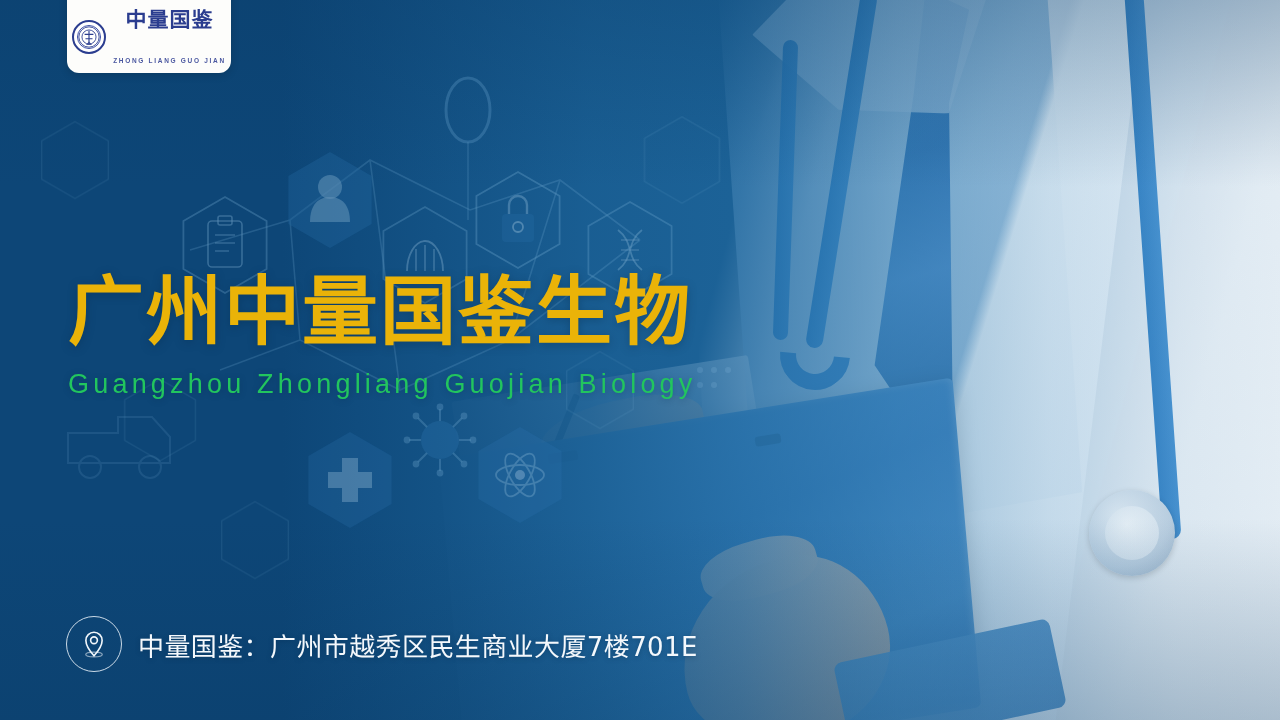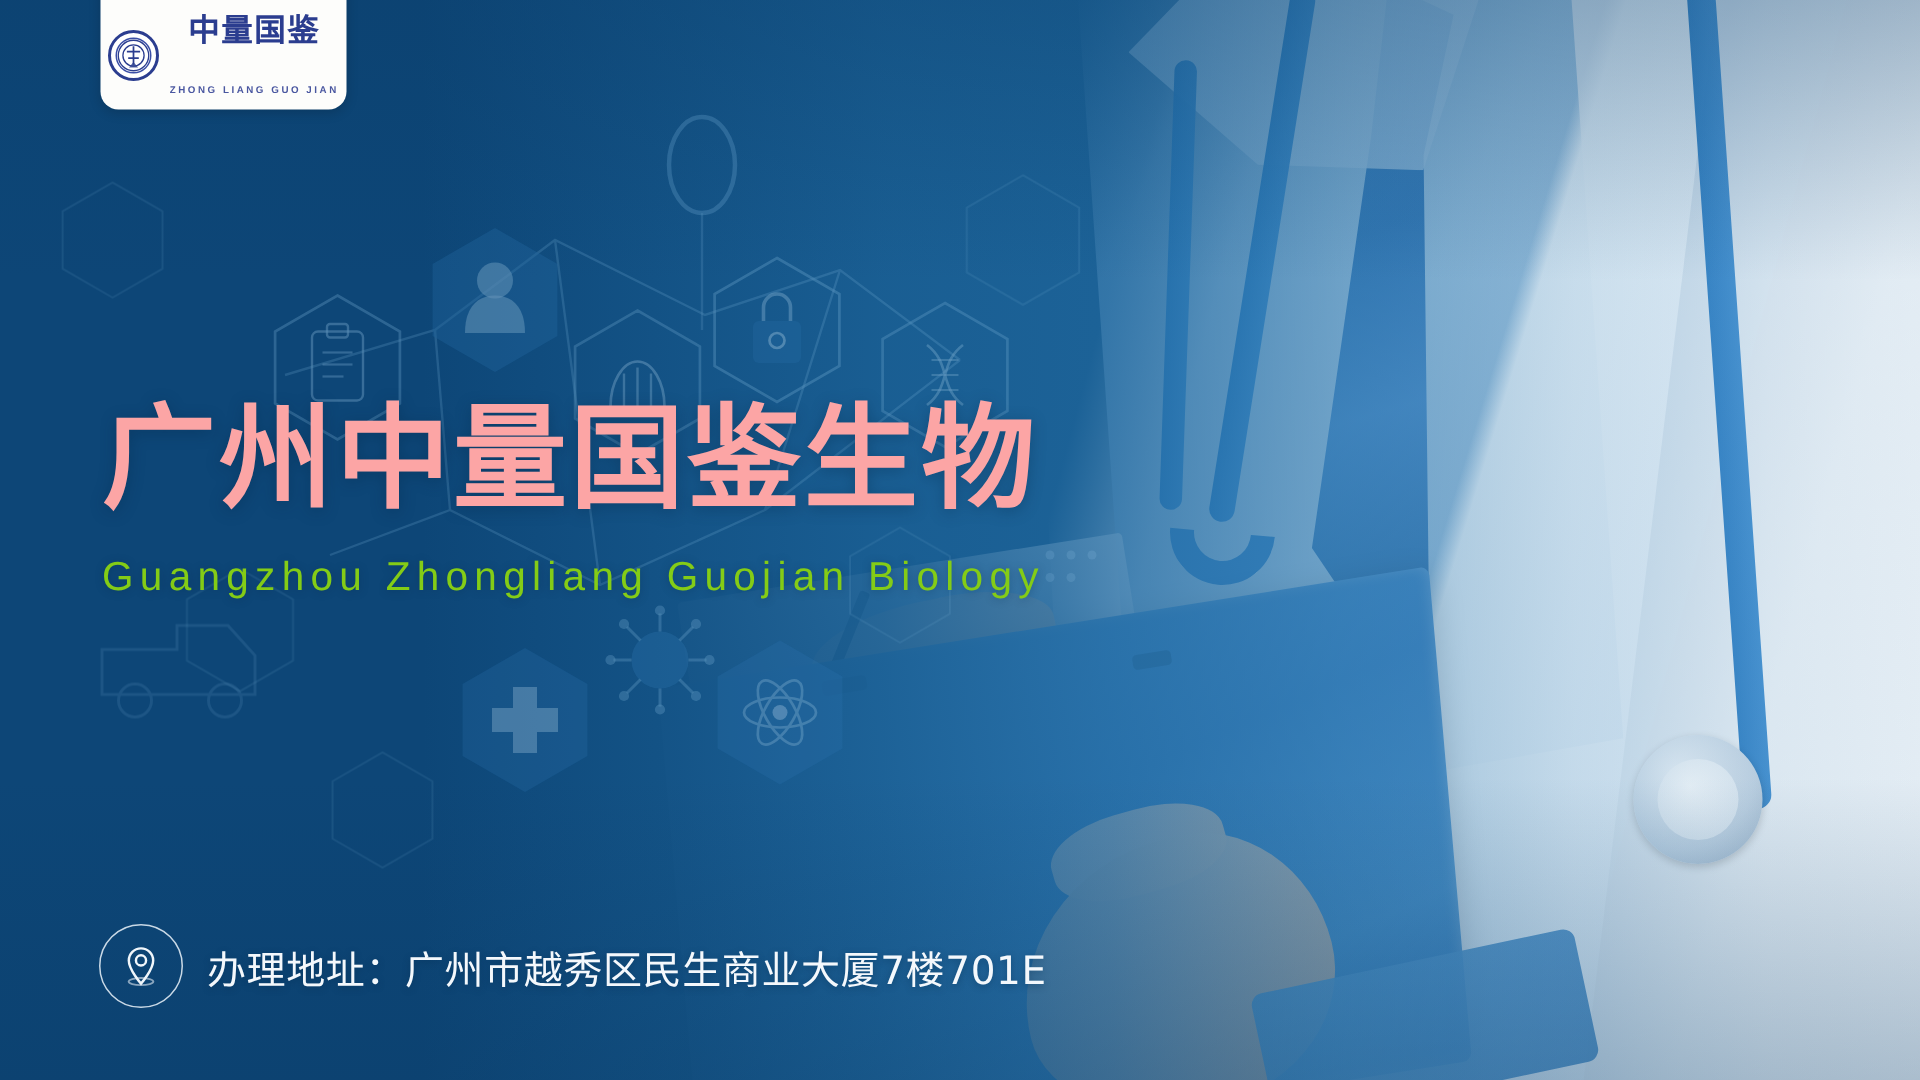--- a/index.html
+++ b/index.html
@@ -252,32 +252,32 @@
 
   
   .headline-block{
     position:absolute;
     left:68px; top:272px;
     width:760px;
   }
   .title-cn{
     font-size:76px;
     font-weight:700;
-    color:#fca5a5;
+    color:#eab308;
     letter-spacing:2px;
     line-height:1.06;
-    font-family:Liberation Mono, monospace;
+    font-family:Liberation Serif, serif;
     text-shadow:0 2px 10px rgba(5,40,72,.35);
     white-space:nowrap;
   }
   .title-en{
     margin-top:16px;
     font-size:27px;
     font-weight:400;
-    color:#84cc16;
+    color:#22c55e;
     letter-spacing:4.2px;
     font-family:"Liberation Sans",sans-serif;
     text-shadow:0 1px 6px rgba(5,40,72,.35);
     white-space:nowrap;
   }
 
   
   .address-bar{
     position:absolute;
     left:66px; top:616px;
@@ -480,16 +480,16 @@
   </div>
 
   <div class="address-bar">
     <span class="pin-badge">
       <svg viewBox="0 0 24 24" xmlns="http://www.w3.org/2000/svg">
         <path d="M12 2.6c-3.6 0-6.5 2.9-6.5 6.5 0 4.9 6.5 12.3 6.5 12.3s6.5-7.4 6.5-12.3c0-3.6-2.9-6.5-6.5-6.5z" fill="none" stroke="#f0f6fb" stroke-width="1.3"></path>
         <circle cx="12" cy="9" r="2.7" fill="none" stroke="#f0f6fb" stroke-width="1.3"></circle>
         <ellipse cx="12" cy="20.3" rx="6.6" ry="1.9" fill="none" stroke="#f0f6fb" stroke-width="1" opacity=".55"></ellipse>
       </svg>
     </span>
-    <span class="address-text">办理地址：广州市越秀区民生商业大厦7楼701E</span>
+    <span class="address-text">中量国鉴：广州市越秀区民生商业大厦7楼701E</span>
   </div>
 
 </div>
 
 </body></html>

